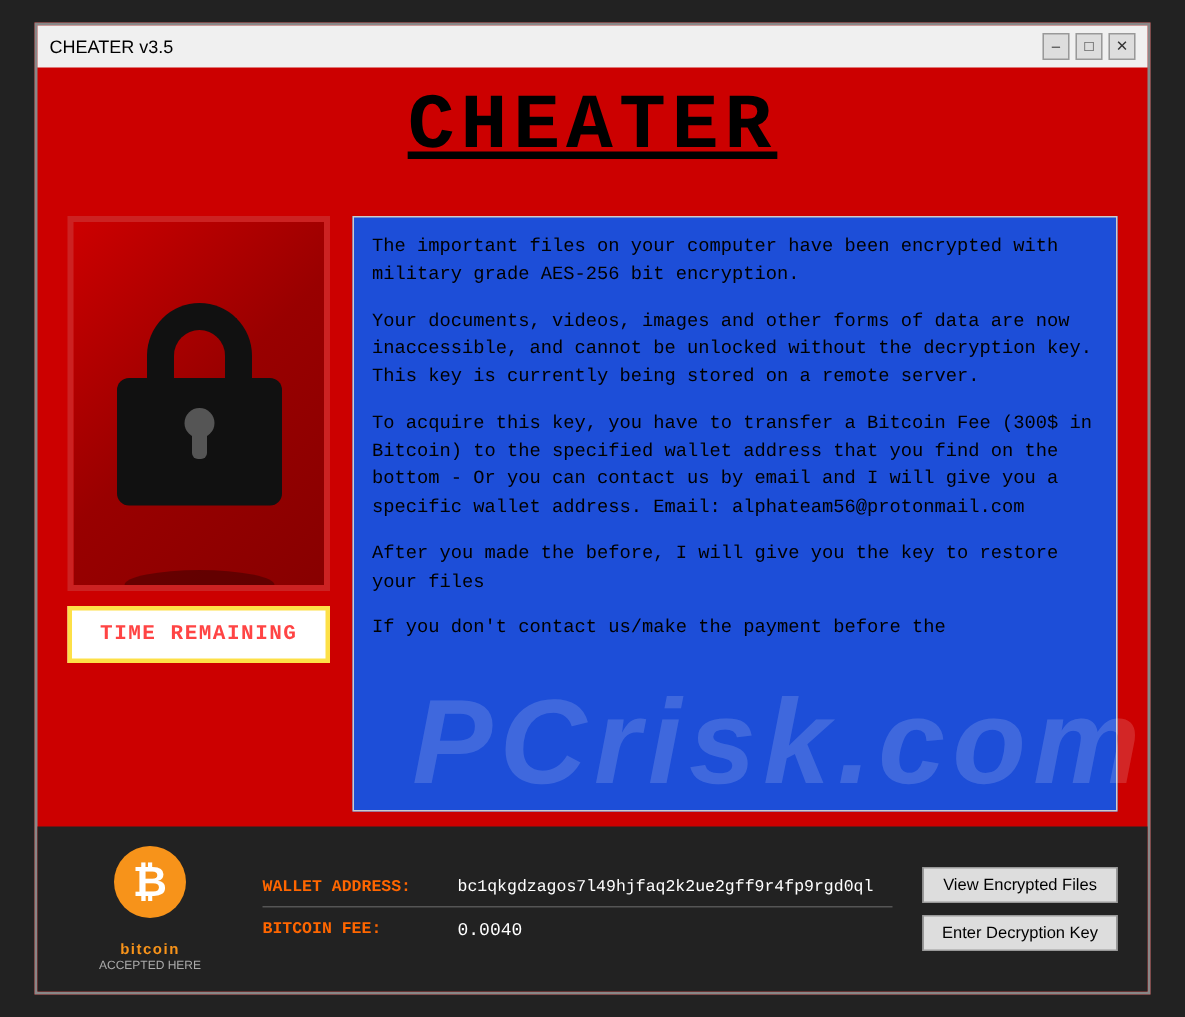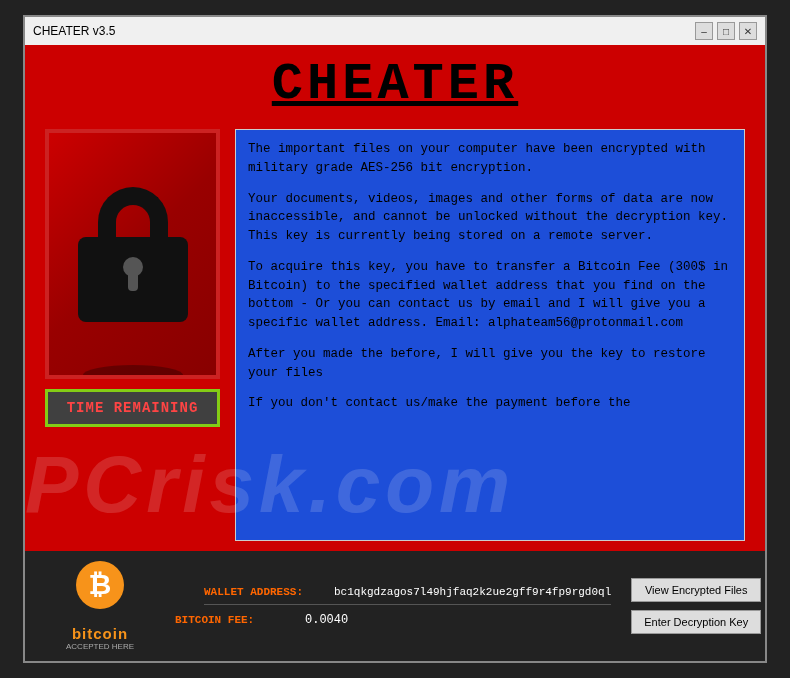--- a/index.html
+++ b/index.html
@@ -56,21 +56,21 @@
       flex-direction: column;
       padding: 10px 20px;
     }
     .header-title {
       text-align: center;
       font-size: 52px;
       font-weight: 900;
       color: #000;
       font-family: 'Courier New', monospace;
       text-decoration: underline;
-      margin-bottom: 15px;
+      margin-bottom: 30px;
       letter-spacing: 4px;
     }
     .middle-section {
       display: flex;
       flex: 1;
       gap: 15px;
     }
     .left-panel {
       display: flex;
       flex-direction: column;
@@ -124,22 +124,22 @@
       content: '';
       position: absolute;
       width: 10px;
       height: 22px;
       background: #555;
       left: 5px;
       top: 12px;
       border-radius: 0 0 4px 4px;
     }
     .timer-box {
-      background: #404040;
-      border: 3px solid #84cc16;
+      background: #ffffff;
+      border: 3px solid #fde047;
       padding: 8px;
       text-align: center;
       width: 175px;
     }
     .timer-label {
       color: #ff4444;
       font-weight: bold;
       font-size: 14px;
       font-family: 'Courier New', monospace;
       letter-spacing: 1px;
@@ -194,21 +194,21 @@
       border-radius: 50%;
       display: flex;
       align-items: center;
       justify-content: center;
       font-size: 28px;
       font-weight: 900;
       color: white;
     }
     .bitcoin-text-logo {
       color: #f7931a;
-      font-size: 15px;
+      font-size: 10px;
       font-weight: bold;
       letter-spacing: 1px;
       margin-top: 16px;
     }
     .bitcoin-sub {
       color: #aaa;
       font-size: 8px;
     }
     .wallet-info {
       flex: 1;
@@ -234,45 +234,44 @@
       font-size: 12px;
       font-family: 'Courier New', monospace;
     }
     .wallet-value.address {
       font-size: 11px;
     }
     .divider-line {
       border-bottom: 1px solid #555;
       padding-bottom: 6px;
       margin-bottom: 2px;
-      margin-left: 29px;
     }
     .buttons-col {
       display: flex;
       flex-direction: column;
       gap: 8px;
       flex-shrink: 0;
     }
     .action-btn {
       background: #ddd;
       border: 1px solid #999;
       padding: 5px 12px;
       font-size: 11px;
       cursor: pointer;
       white-space: nowrap;
       color: #000;
     }
     
     .watermark {
       position: absolute;
-      bottom: 130px;
+      bottom: 120px;
       right: 0;
       left: 0;
       display: flex;
-      justify-content: flex-start;
+      justify-content: flex-end;
       pointer-events: none;
       opacity: 0.15;
       z-index: 0;
     }
     .watermark-text {
       font-size: 80px;
       font-weight: 900;
       color: #fff;
       font-style: italic;
       letter-spacing: 5px;

